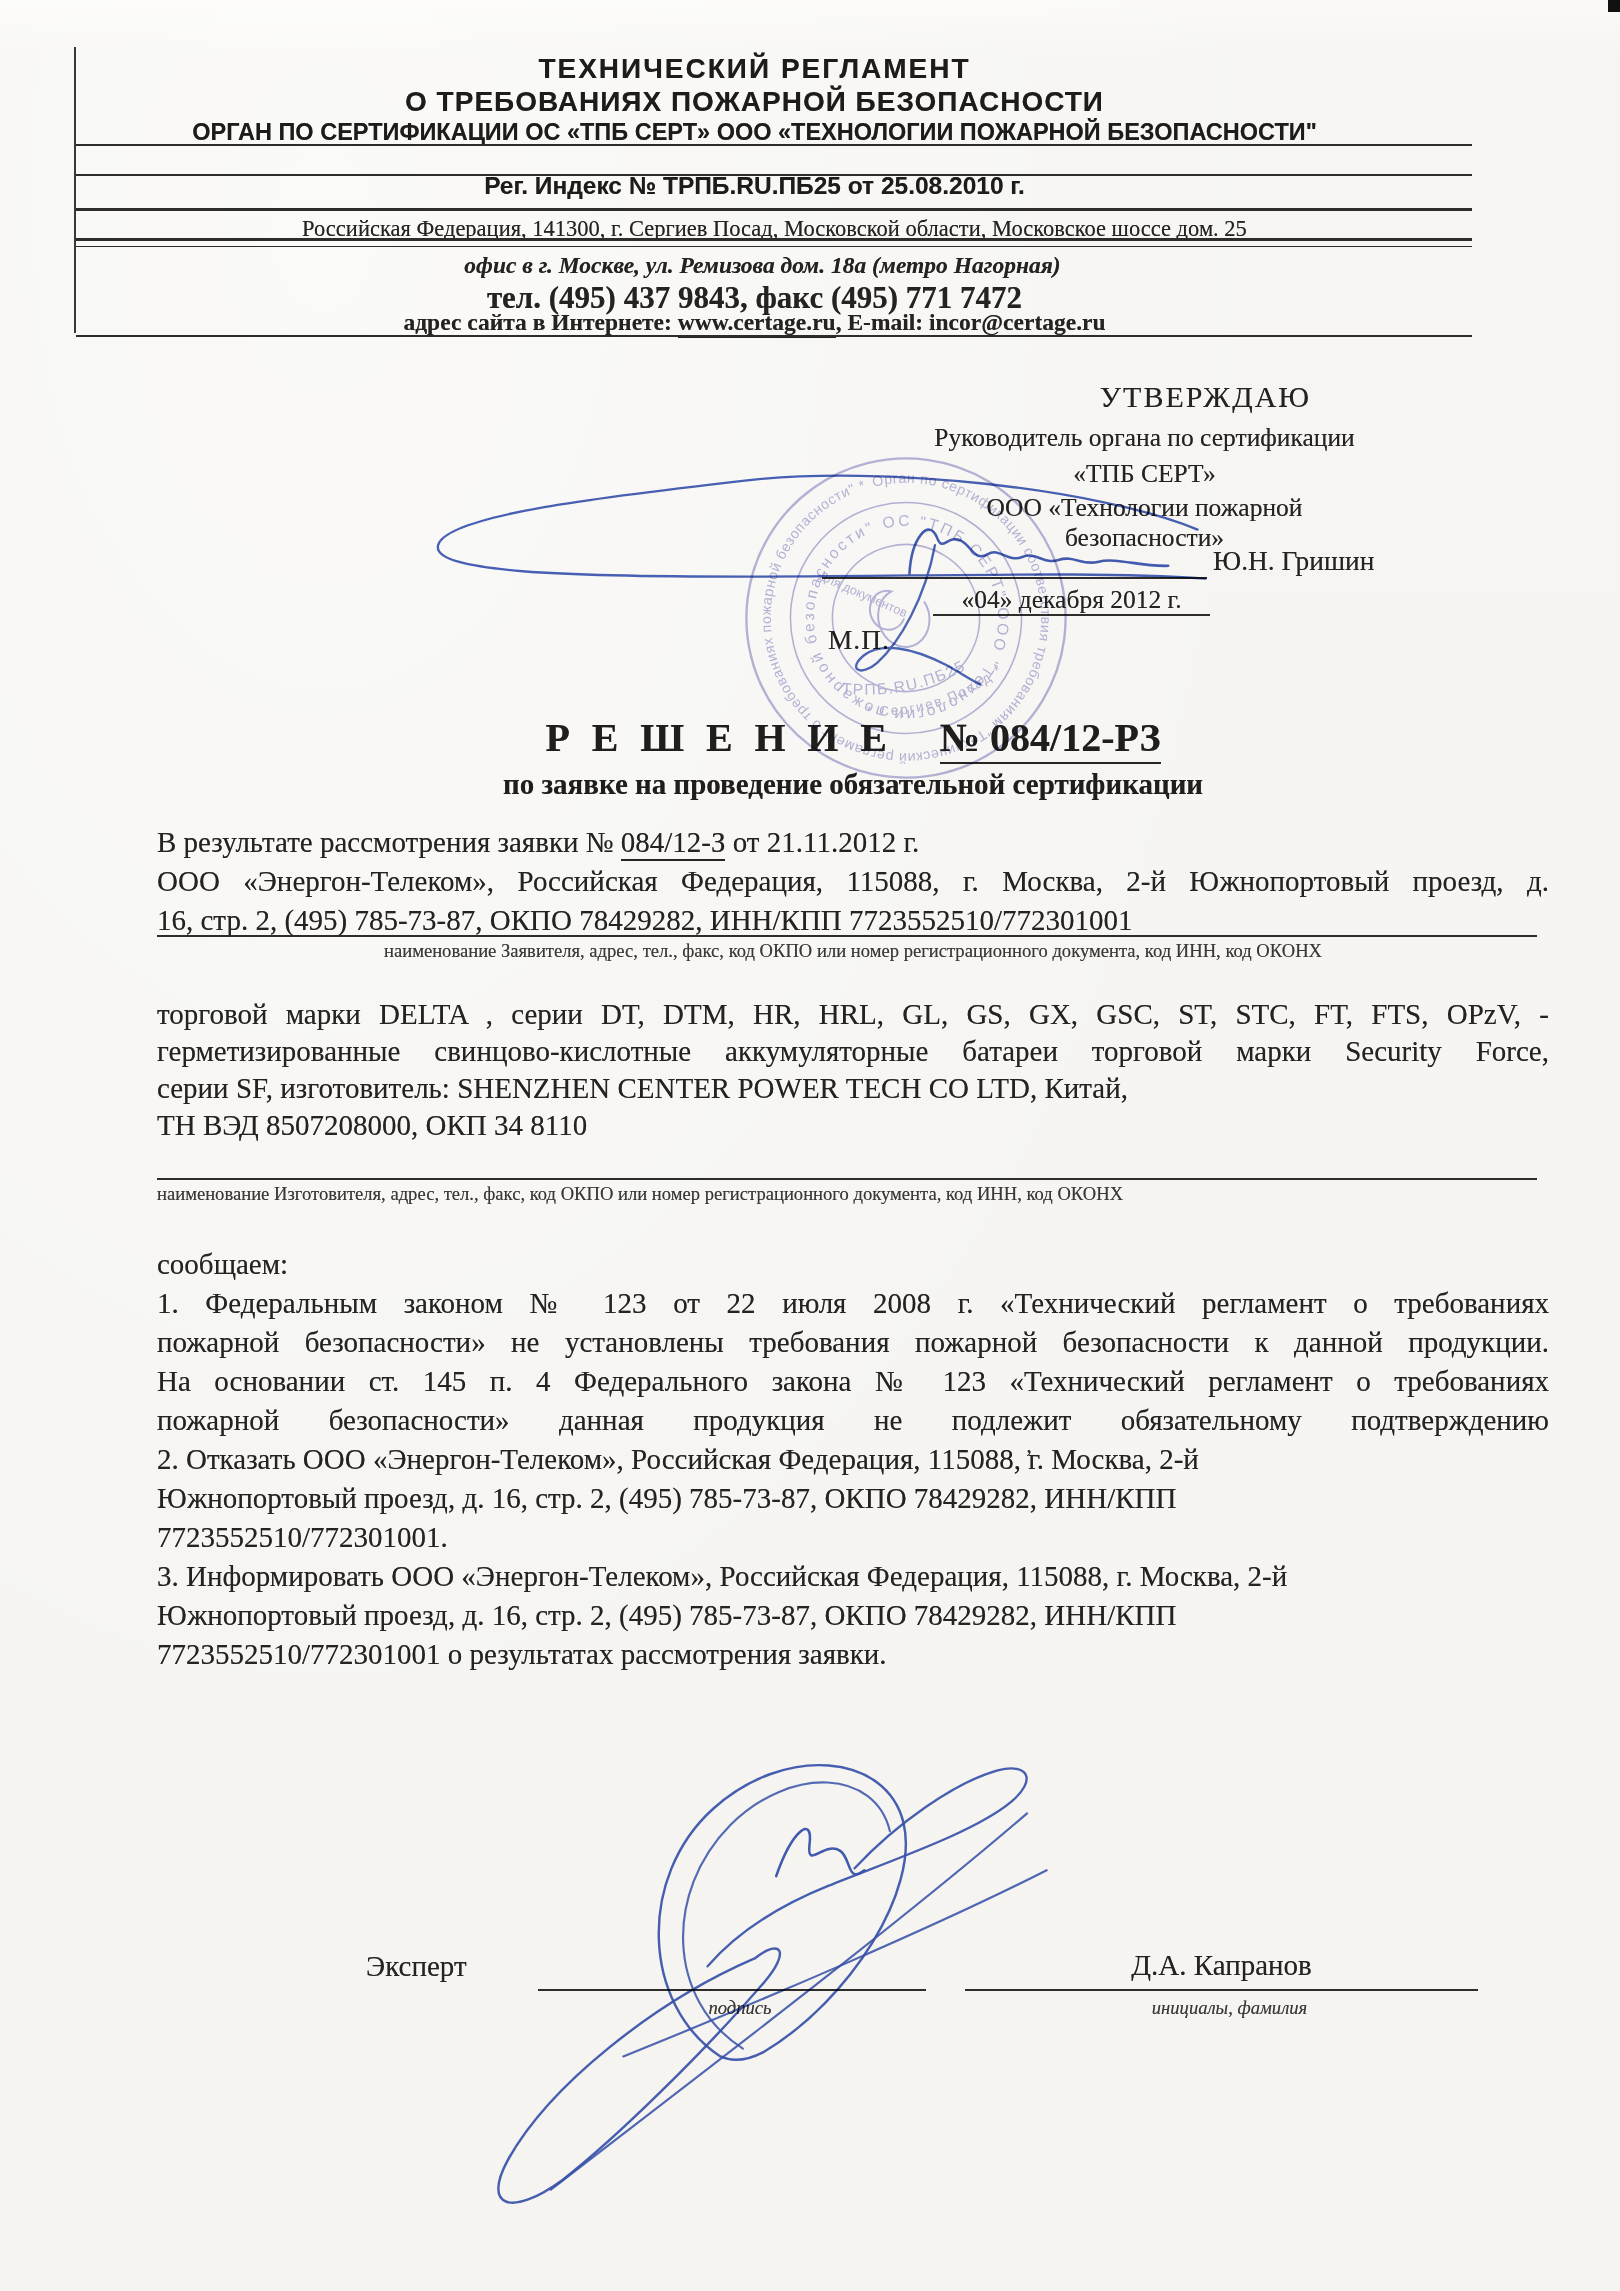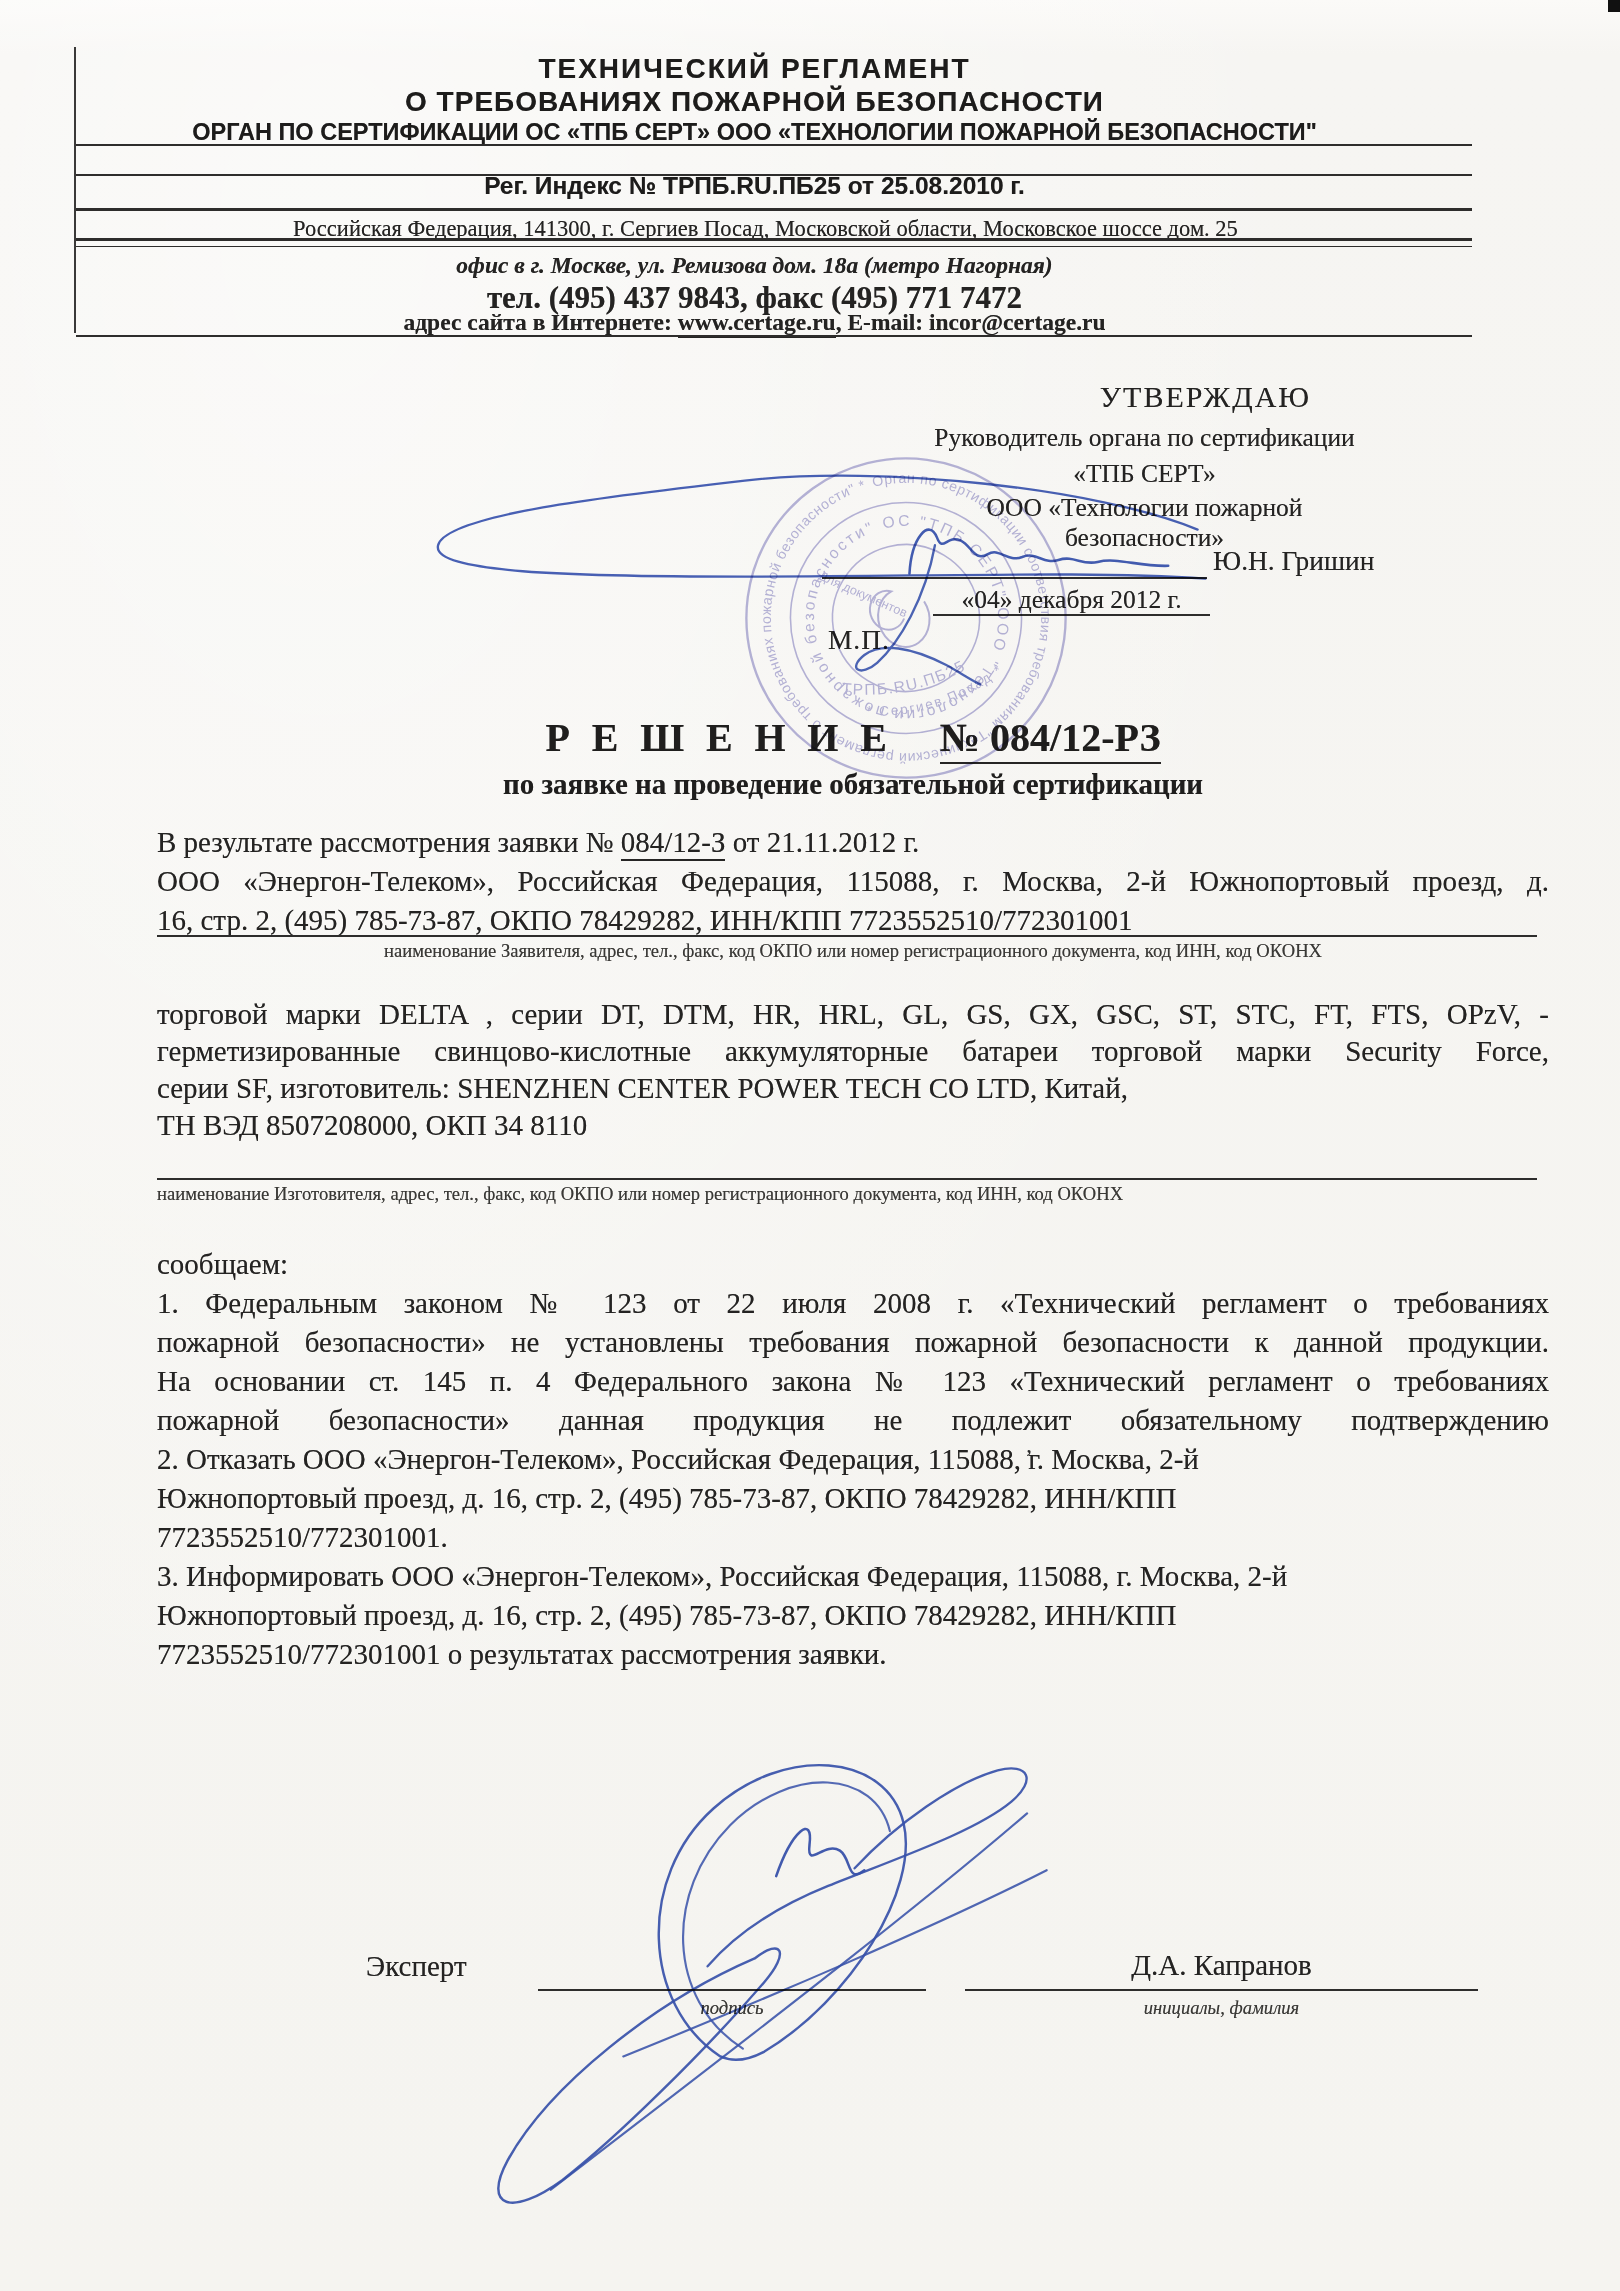--- a/index.html
+++ b/index.html
@@ -11,21 +11,21 @@
       radial-gradient(ellipse at 20% 10%, rgba(255,255,255,.5), rgba(255,255,255,0) 55%),
       linear-gradient(180deg,#fbfaf8 0px,#f6f5f2 54px,#f5f4f0 100%);
     overflow:hidden;
     color:#222;
     font-family:"Liberation Serif", serif;
   }
   .abs{position:absolute;}
   .san{font-family:"Liberation Sans", sans-serif;}
   .ser{font-family:"Liberation Serif", serif;}
   .b{font-weight:bold;}
-  .i{font-style:italic;}
+  .i{font-style:italic;padding-left:8px;}
   .ctr{text-align:center;}
   .hrule{position:absolute;background:#2e2d2c;}
   .soft{text-shadow:0 0 0.6px rgba(40,40,40,.55);}
   .just{text-align:justify;text-align-last:justify;}
   .bl{white-space:nowrap;}
   .u2{border-bottom:2.5px solid #262524;padding-bottom:2px;}
   .u1{border-bottom:2px solid #262524;padding-bottom:1px;}
   .body-block{line-height:39px;font-size:29px;color:#242322;}
   .fn{font-size:18.6px;color:#3a3936;}
   .ink{stroke:#3a55b4;fill:none;stroke-linecap:round;stroke-linejoin:round;}
@@ -46,21 +46,21 @@
   <div class="abs san b ctr soft" style="left:76px;top:86px;width:1357px;font-size:28px;letter-spacing:1px;color:#1d1c1b;">О ТРЕБОВАНИЯХ ПОЖАРНОЙ БЕЗОПАСНОСТИ</div>
   <div class="abs san b ctr soft" style="left:76px;top:119px;width:1357px;font-size:23.5px;color:#1d1c1b;">ОРГАН ПО СЕРТИФИКАЦИИ ОС «ТПБ СЕРТ»  ООО «ТЕХНОЛОГИИ ПОЖАРНОЙ БЕЗОПАСНОСТИ"</div>
 
   <div class="hrule" style="left:76px;top:144px;width:1396px;height:2px;"></div>
   <div class="hrule" style="left:76px;top:174px;width:1396px;height:2px;"></div>
 
   <div class="abs san b ctr soft" style="left:76px;top:172px;width:1357px;font-size:24.5px;color:#1d1c1b;">Рег. Индекс № ТРПБ.RU.ПБ25 от 25.08.2010 г.</div>
 
   <div class="hrule" style="left:76px;top:208px;width:1396px;height:2.5px;"></div>
 
-  <div class="abs ser ctr soft" style="left:87px;top:216px;width:1357px;font-size:22.5px;color:#242322;">Российская Федерация, 141300, г. Сергиев Посад, Московской области,  Московское шоссе дом. 25</div>
+  <div class="abs ser ctr soft" style="left:76px;top:216px;width:1357px;font-size:22.5px;color:#242322;padding-left:20px;">Российская Федерация, 141300, г. Сергиев Посад, Московской области,  Московское шоссе дом. 25</div>
 
   <div class="hrule" style="left:76px;top:238px;width:1396px;height:2.5px;"></div>
   <div class="hrule" style="left:76px;top:246px;width:1396px;height:1px;"></div>
 
   <div class="abs ser b i ctr soft" style="left:76px;top:252px;width:1357px;font-size:23.5px;color:#242322;">офис в г. Москве, ул. Ремизова дом. 18а (метро Нагорная)</div>
   <div class="abs ser b ctr soft" style="left:76px;top:280px;width:1357px;font-size:31px;color:#242322;">тел. (495) 437 9843, факс (495) 771 7472</div>
 
   <div class="abs ser b ctr soft" style="left:76px;top:309px;width:1357px;font-size:23.5px;color:#242322;">
     <span>адрес сайта в Интернете: </span><span class="u1">www.certage.ru</span><span>, E-mail: incor@certage.ru</span>
   </div>

